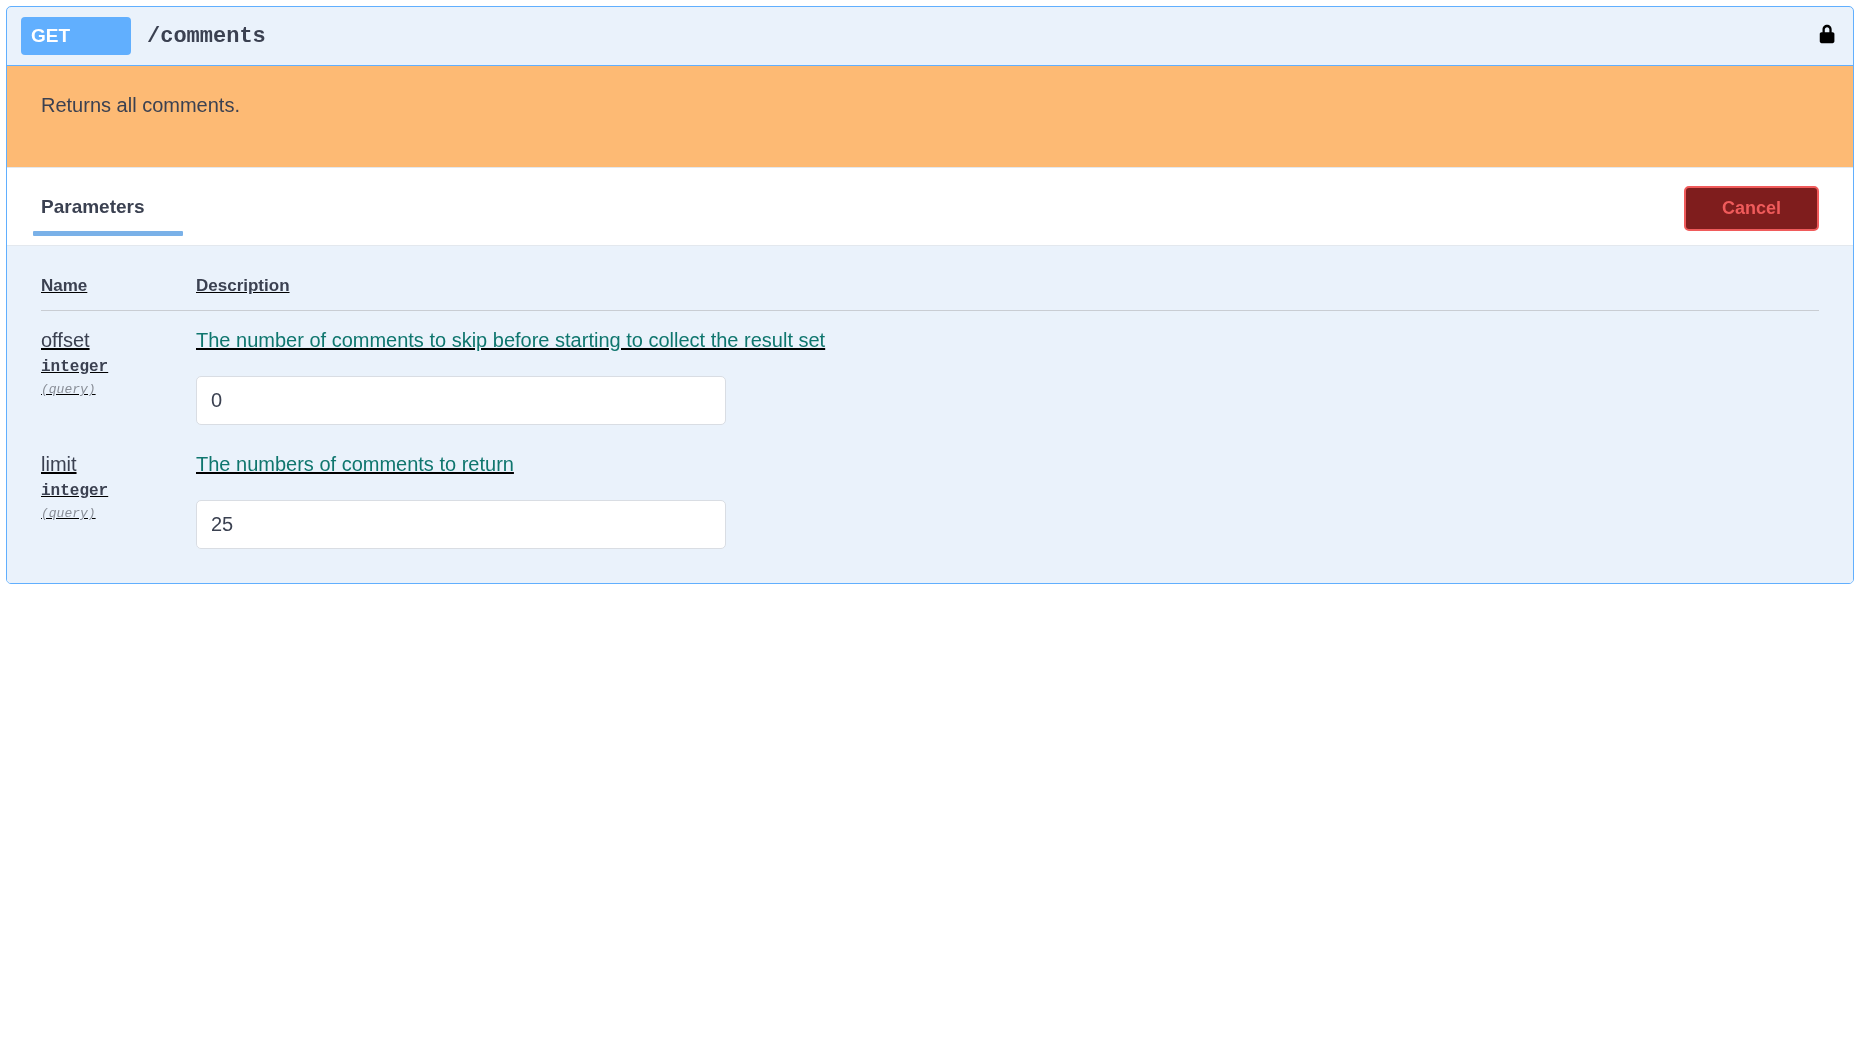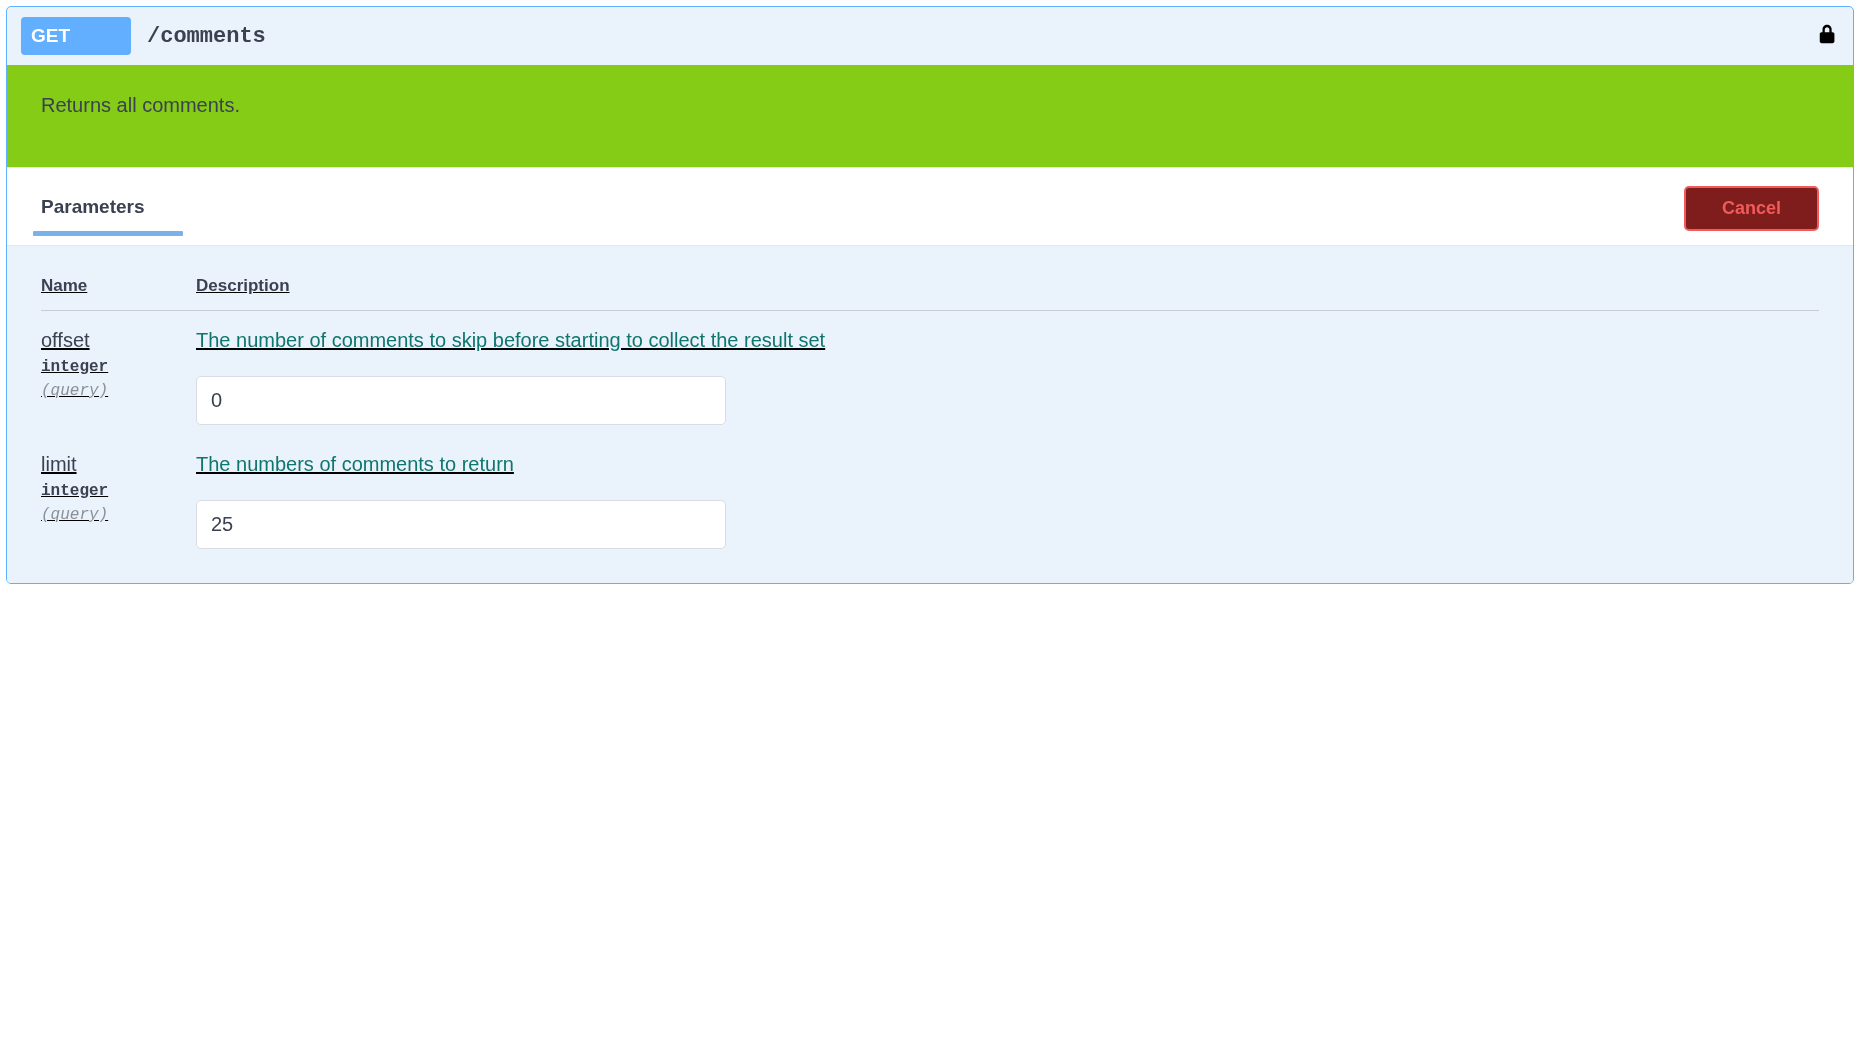--- a/index.html
+++ b/index.html
@@ -44,21 +44,21 @@
       margin-left: 16px;
       flex: 1;
     }
     .lock-icon {
       width: 22px;
       height: 24px;
       color: #000000;
     }
     .description-section {
       padding: 28px 34px 50px 34px;
-      background: #84cc16;
+      background: #fdba74;
     }
     .description-text {
       font-size: 20px;
       color: #3b4151;
     }
     .parameters-header {
       display: flex;
       align-items: center;
       justify-content: space-between;
       padding: 18px 34px 0px 34px;
@@ -128,21 +128,21 @@
     .param-type {
       font-family: "Courier New", Courier, monospace;
       font-weight: 700;
       font-size: 16px;
       color: #3b4151;
       margin-top: 6px;
     }
     .param-in {
       font-family: "Courier New", Courier, monospace;
       font-style: italic;
-      font-size: 16px;
+      font-size: 13px;
       color: #8a8f98;
       margin-top: 6px;
     }
     .param-desc {
       font-size: 20px;
       color: #0f766e;
       margin-bottom: 24px;
     }
     .param-input {
       width: 530px;

